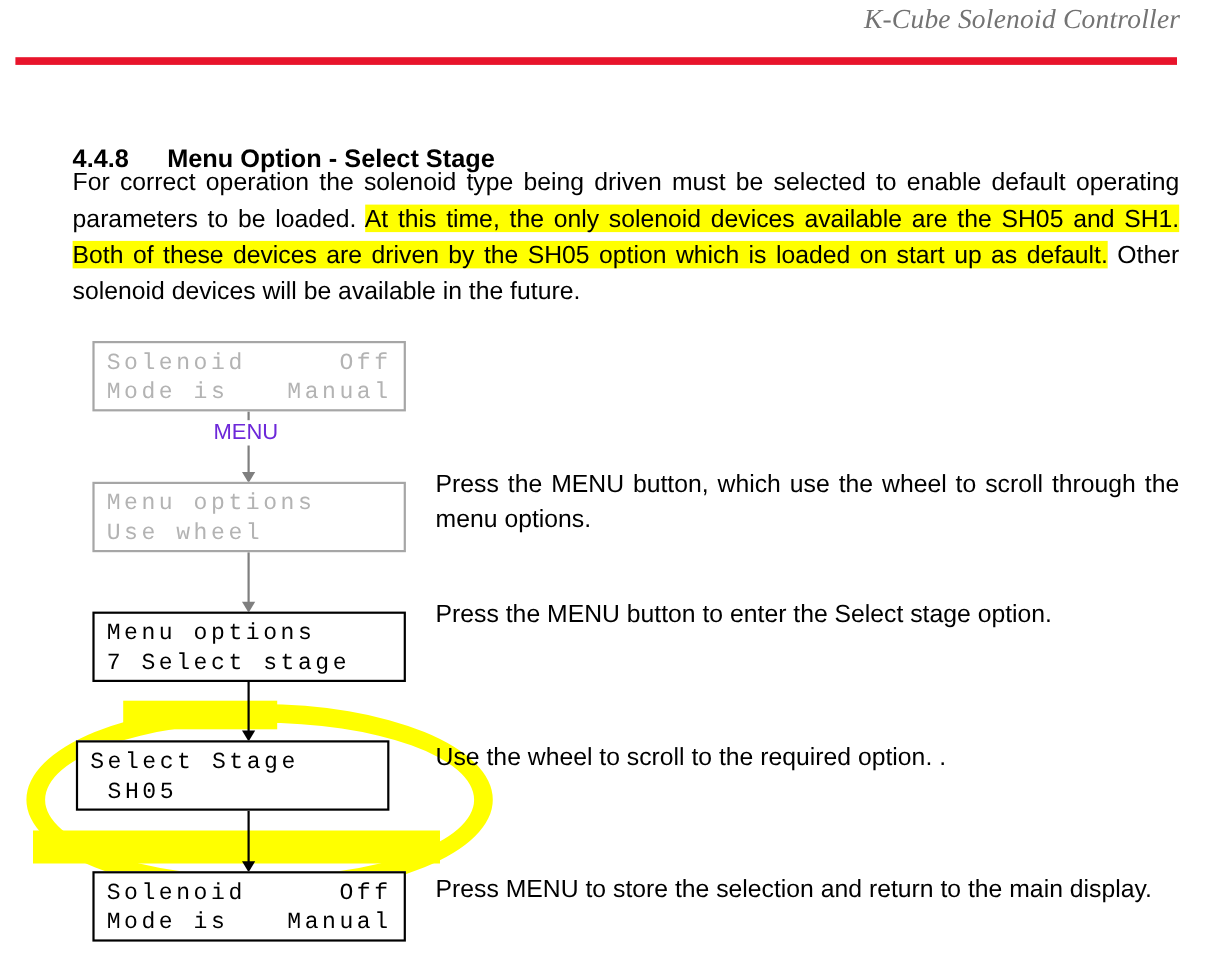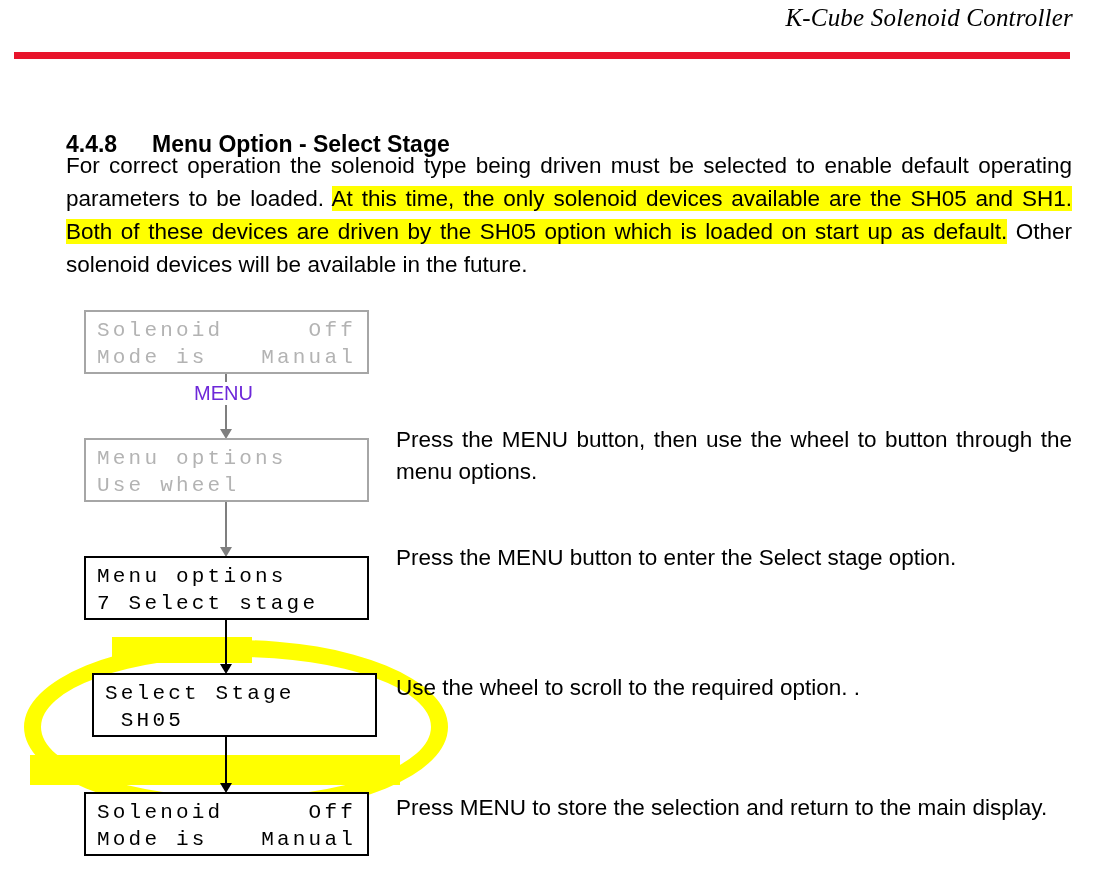--- a/index.html
+++ b/index.html
@@ -25,21 +25,21 @@
     height: 62px;
   }
   .header-title {
     position: absolute;
     right: 30px;
     top: 4px;
     font-family: "Liberation Serif", serif;
     font-style: italic;
     font-size: 25px;
     letter-spacing: 0.2px;
-    color: #000000;
+    color: #737373;
     white-space: nowrap;
   }
   .header-rule {
     position: absolute;
     left: 14px;
     top: 52px;
     width: 1056px;
     height: 7px;
     background: #e8142b;
   }
@@ -115,21 +115,21 @@
     justify-content: space-between;
     height: 27px;
     line-height: 27px;
     white-space: pre;
   }
 
   
   #lcd1 { left: 84px; top: 10px; }
   #lcd2 { left: 84px; top: 138px; }
   #lcd3 { left: 84px; top: 256px; }
-  #lcd4 { left: 92px; top: 373px; }
+  #lcd4 { left: 69px; top: 373px; }
   #lcd5 { left: 84px; top: 492px; }
 
   
   .arrow {
     position: absolute;
     width: 2px;
     background: #7f7f7f;
     z-index: 2;
   }
   .arrow.black { background: #000; }
@@ -266,17 +266,17 @@
     <div class="split">
       <span>Solenoid</span>
       <span>Off</span>
     </div>
     <div class="split">
       <span>Mode is</span>
       <span>Manual</span>
     </div>
   </div>
 
-  <div class="instr" id="instr1">Press the MENU button, then use the wheel to button through the menu options.</div>
+  <div class="instr" id="instr1">Press the MENU button, which use the wheel to scroll through the menu options.</div>
   <div class="instr" id="instr2">Press the MENU button to enter the Select stage option.</div>
   <div class="instr" id="instr4">Press MENU to store the selection and return to the main display.</div>
   <div class="instr" id="instr3">Use the wheel to scroll to the required option. .</div>
 </div>
 
 </body></html>

